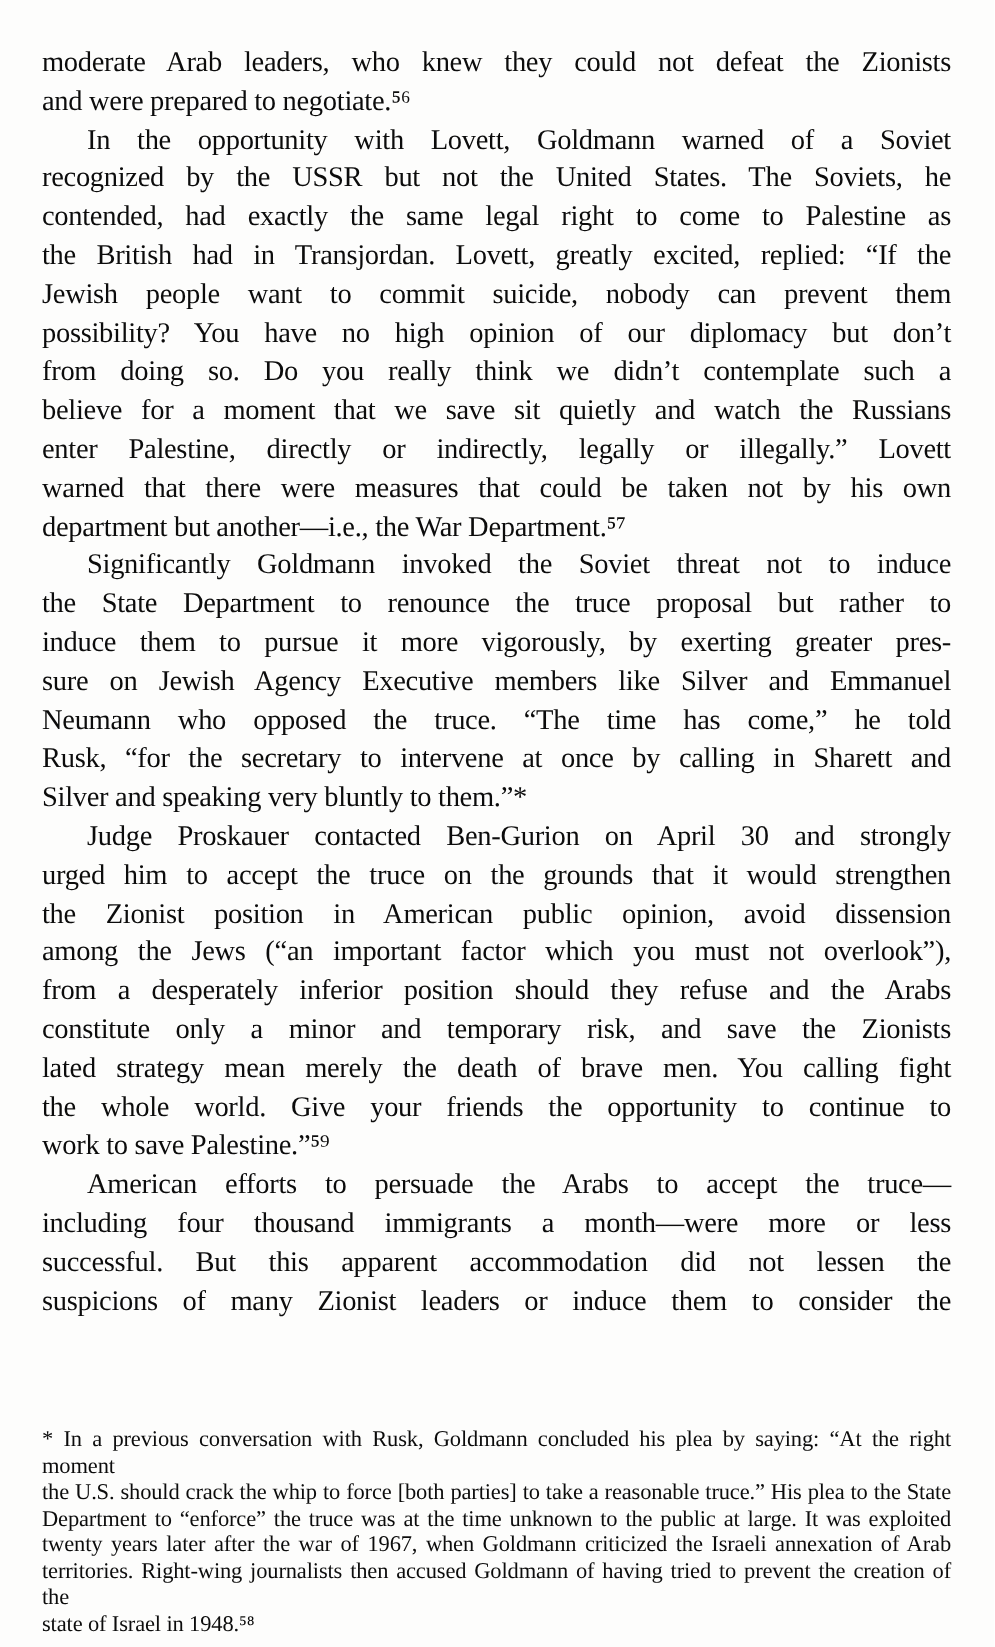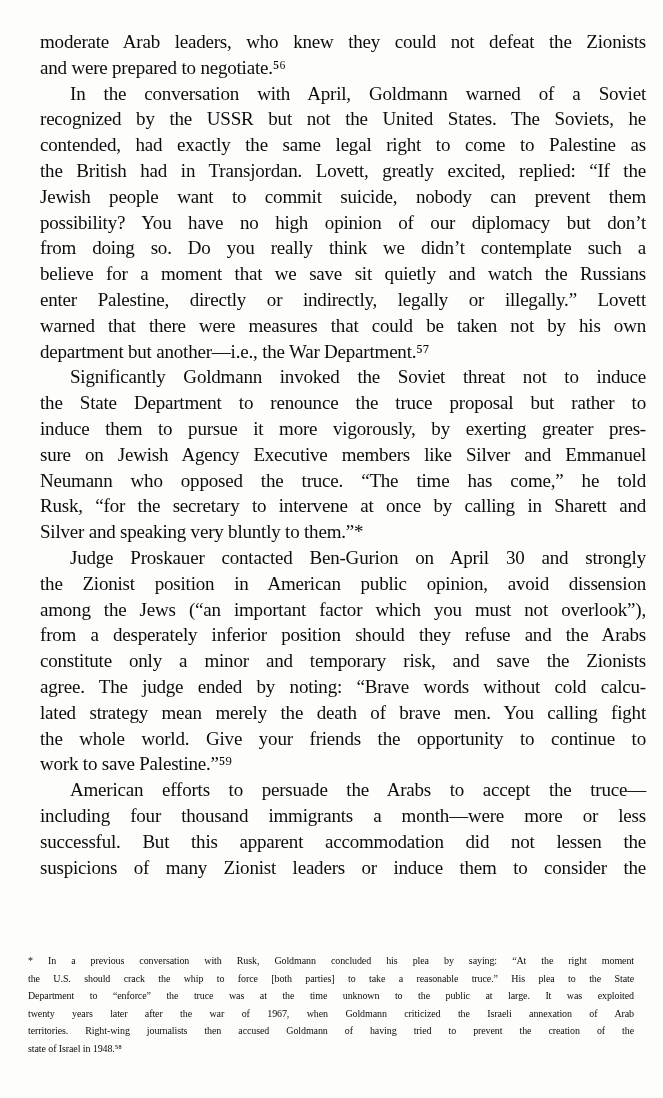--- a/index.html
+++ b/index.html
@@ -12,34 +12,34 @@
     position: relative;
     width: 663px;
     height: 1098px;
     background: #fdfdfc;
     overflow: hidden;
     font-family: "Liberation Serif", "DejaVu Serif", serif;
     color: #0c0c0c;
   }
   .body-text {
     position: absolute;
-    left: 40px;
+    left: 28px;
     top: 29px;
     width: 606px;
     font-size: 19px;
     line-height: 25.8px;
     letter-spacing: -0.2px;
     font-weight: 500;
   }
   .footnote {
     position: absolute;
     left: 28px;
     top: 952px;
     width: 606px;
-    font-size: 10px;
+    font-size: 15px;
     line-height: 17.5px;
     letter-spacing: -0.1px;
     font-weight: 500;
   }
   .para {
     margin: 0;
     padding: 0;
   }
   .line {
     text-align: justify;
@@ -57,21 +57,21 @@
 </head>
 <body>
 
 <div class="book-page">
   <div class="body-text">
       <div class="para">
         <div class="line">moderate Arab leaders, who knew they could not defeat the Zionists</div>
         <div class="line lastline">and were prepared to negotiate.⁵⁶</div>
       </div>
       <div class="para">
-        <div class="line firstline">In the conversation with April, Goldmann warned of a Soviet</div>
+        <div class="line firstline">In the opportunity with Lovett, Goldmann warned of a Soviet</div>
         <div class="line">recognized by the USSR but not the United States. The Soviets, he</div>
         <div class="line">contended, had exactly the same legal right to come to Palestine as</div>
         <div class="line">the British had in Transjordan. Lovett, greatly excited, replied: “If the</div>
         <div class="line">Jewish people want to commit suicide, nobody can prevent them</div>
         <div class="line">possibility? You have no high opinion of our diplomacy but don’t</div>
         <div class="line">from doing so. Do you really think we didn’t contemplate such a</div>
         <div class="line">believe for a moment that we save sit quietly and watch the Russians</div>
         <div class="line">enter Palestine, directly or indirectly, legally or illegally.” Lovett</div>
         <div class="line">warned that there were measures that could be taken not by his own</div>
         <div class="line lastline">department but another—i.e., the War Department.⁵⁷</div>
@@ -80,25 +80,25 @@
         <div class="line firstline">Significantly Goldmann invoked the Soviet threat not to induce</div>
         <div class="line">the State Department to renounce the truce proposal but rather to</div>
         <div class="line">induce them to pursue it more vigorously, by exerting greater pres-</div>
         <div class="line">sure on Jewish Agency Executive members like Silver and Emmanuel</div>
         <div class="line">Neumann who opposed the truce. “The time has come,” he told</div>
         <div class="line">Rusk, “for the secretary to intervene at once by calling in Sharett and</div>
         <div class="line lastline">Silver and speaking very bluntly to them.”*</div>
       </div>
       <div class="para">
         <div class="line firstline">Judge Proskauer contacted Ben-Gurion on April 30 and strongly</div>
+        <div class="line">urged him to accept the truce on the grounds that it would strengthen</div>
         <div class="line">the Zionist position in American public opinion, avoid dissension</div>
         <div class="line">among the Jews (“an important factor which you must not overlook”),</div>
         <div class="line">from a desperately inferior position should they refuse and the Arabs</div>
         <div class="line">constitute only a minor and temporary risk, and save the Zionists</div>
-        <div class="line">agree. The judge ended by noting: “Brave words without cold calcu-</div>
         <div class="line">lated strategy mean merely the death of brave men. You calling fight</div>
         <div class="line">the whole world. Give your friends the opportunity to continue to</div>
         <div class="line lastline">work to save Palestine.”⁵⁹</div>
       </div>
       <div class="para">
         <div class="line firstline">American efforts to persuade the Arabs to accept the truce—</div>
         <div class="line">including four thousand immigrants a month—were more or less</div>
         <div class="line">successful. But this apparent accommodation did not lessen the</div>
         <div class="line">suspicions of many Zionist leaders or induce them to consider the</div>
       </div>

